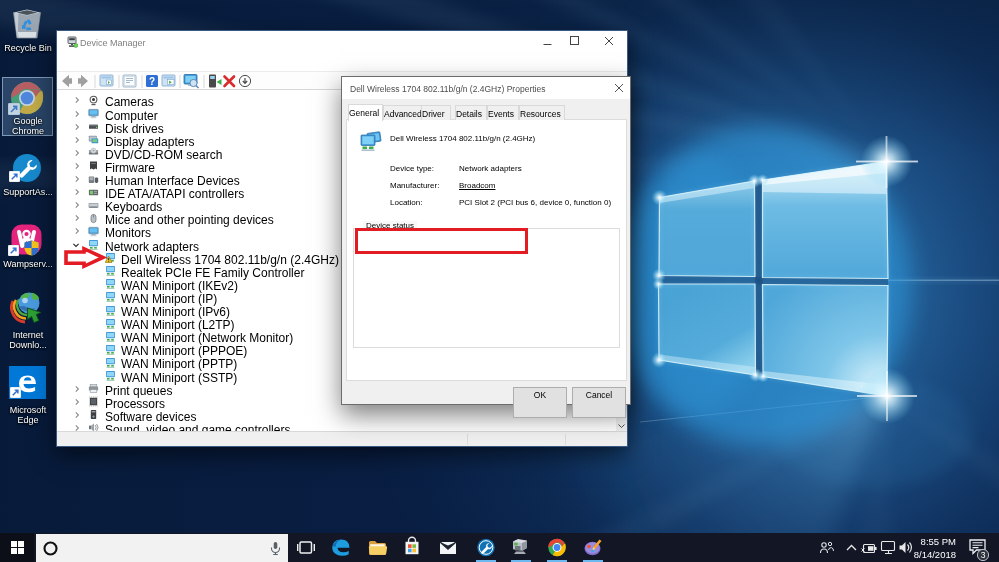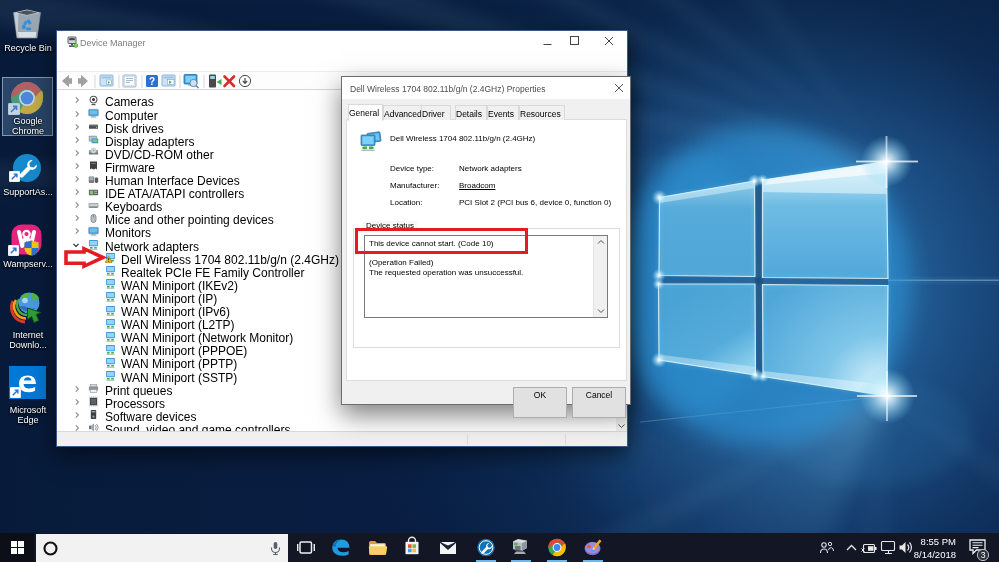--- a/index.html
+++ b/index.html
@@ -391,21 +391,21 @@
 <div class="trow" style="left:0;top:56.3px;width:100%">
         <svg class="chev" style="left:16px" viewBox="0 0 8 8">
           <path d="M2.8 1.4 L5.4 4 L2.8 6.6" fill="none" stroke="#8a8a8a" stroke-width="1.1"></path>
         </svg>
         <svg style="position:absolute;left:31px;top:1px" width="11" height="11" viewBox="0 0 11 11">
           <rect x="0.9" y="3" width="9.2" height="3.4" rx="0.5" fill="#9aa2a8"></rect>
           <rect x="0.9" y="5.4" width="9.2" height="2.2" rx="0.5" fill="#70777c"></rect>
           <circle cx="5.5" cy="3.6" r="2.6" fill="#d7dcdf" stroke="#aab2b7" stroke-width="0.5"></circle>
           <circle cx="5.5" cy="3.6" r="0.8" fill="#8e979d"></circle>
         </svg>
-        <span class="lbl" style="left:48px">DVD/CD-ROM other</span>
+        <span class="lbl" style="left:48px">DVD/CD-ROM search</span>
       </div>
 <div class="trow" style="left:0;top:69.4px;width:100%">
         <svg class="chev" style="left:16px" viewBox="0 0 8 8">
           <path d="M2.8 1.4 L5.4 4 L2.8 6.6" fill="none" stroke="#8a8a8a" stroke-width="1.1"></path>
         </svg>
         <svg style="position:absolute;left:31px;top:1px" width="11" height="11" viewBox="0 0 11 11">
           <path d="M2 1.5 h7 v8 l-1.4-1 -2.1 1 -2.1-1 -1.4 1 z" fill="#3c4043"></path>
           <rect x="3.2" y="3" width="4.6" height="1" fill="#70767b"></rect>
         </svg>
         <span class="lbl" style="left:48px">Firmware</span>
@@ -669,33 +669,20 @@
     </svg>
     <span class="dtext" style="left:43px; top:13.5px;">Dell Wireless 1704 802.11b/g/n (2.4GHz)</span>
     <span class="dtext" style="left:43px; top:44px;">Device type:</span>
     <span class="dtext" style="left:112px; top:44px;">Network adapters</span>
     <span class="dtext" style="left:43px; top:61px;">Manufacturer:</span>
     <span class="dtext" style="left:112px; top:61px;text-decoration:underline;">Broadcom</span>
     <span class="dtext" style="left:43px; top:77.5px;">Location:</span>
     <span class="dtext" style="left:112px; top:77.5px;">PCI Slot 2 (PCI bus 6, device 0, function 0)</span>
     <div id="groupbox"></div>
     <span class="dtext" style="left:16px; top:100.5px; background:#f8f8f8; padding:0 3px;">Device status</span>
-    <div id="dstatus-box">
-      <span class="dtext" style="left:4px; top:2.5px;">This device cannot start. (Code 10)</span>
-      <span class="dtext" style="left:4px; top:22px;">(Operation Failed)</span>
-      <span class="dtext" style="left:4px; top:32px;">The requested operation was unsuccessful.</span>
-      <div id="dstatus-sb">
-        <svg style="position:absolute;top:1px;left:1px" width="12" height="11" viewBox="0 0 12 11">
-            <path d="M3 6.5 L6 3.5 L9 6.5" fill="none" stroke="#505050" stroke-width="1"></path>
-          </svg>
-        <svg style="position:absolute;bottom:1px;left:1px" width="12" height="11" viewBox="0 0 12 11">
-            <path d="M3 4.5 L6 7.5 L9 4.5" fill="none" stroke="#505050" stroke-width="1"></path>
-          </svg>
-      </div>
-    </div>
   </div>
   <div class="btn" style="left:171px; top:310px; width:54px;">OK</div>
   <div class="btn" style="left:230px; top:310px; width:54px;">Cancel</div>
 </div>
 
 <div id="redbox"></div>
 <svg id="ann" width="999" height="562" viewBox="0 0 999 562">
   <path d="M66 252 L84 252 L84 248.7 L103 257.5 L84 266.3 L84 263.3 L66 263.3 Z" fill="#fff" stroke="#e31b23" stroke-width="3.6" stroke-linejoin="miter"></path>
 </svg>
 

